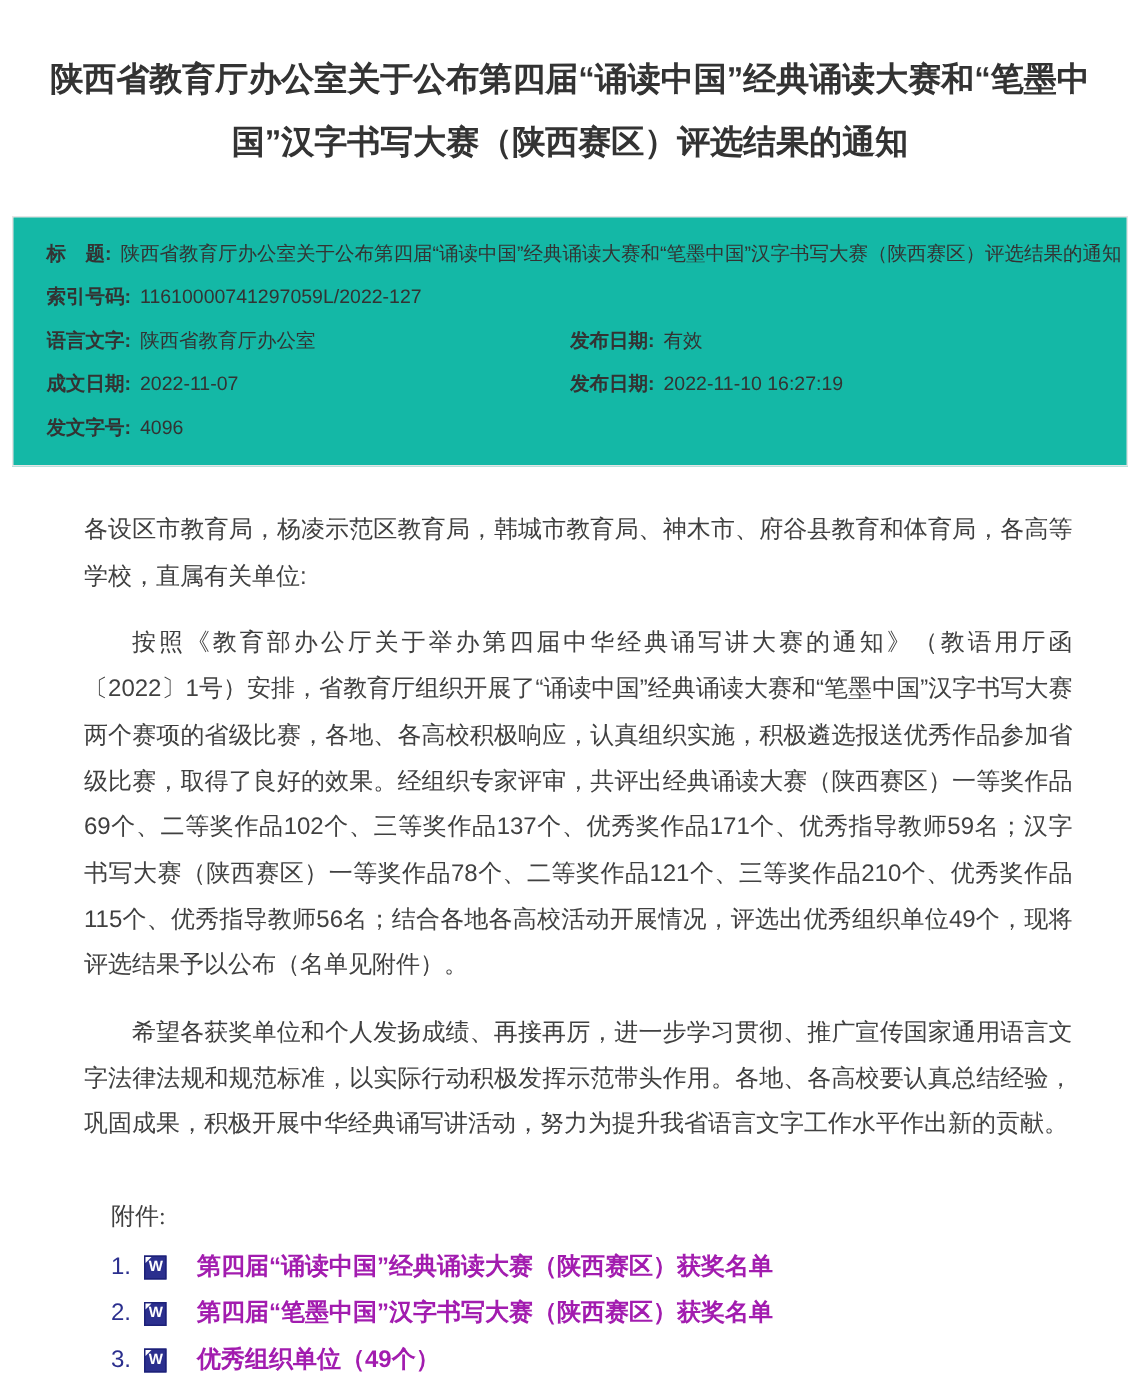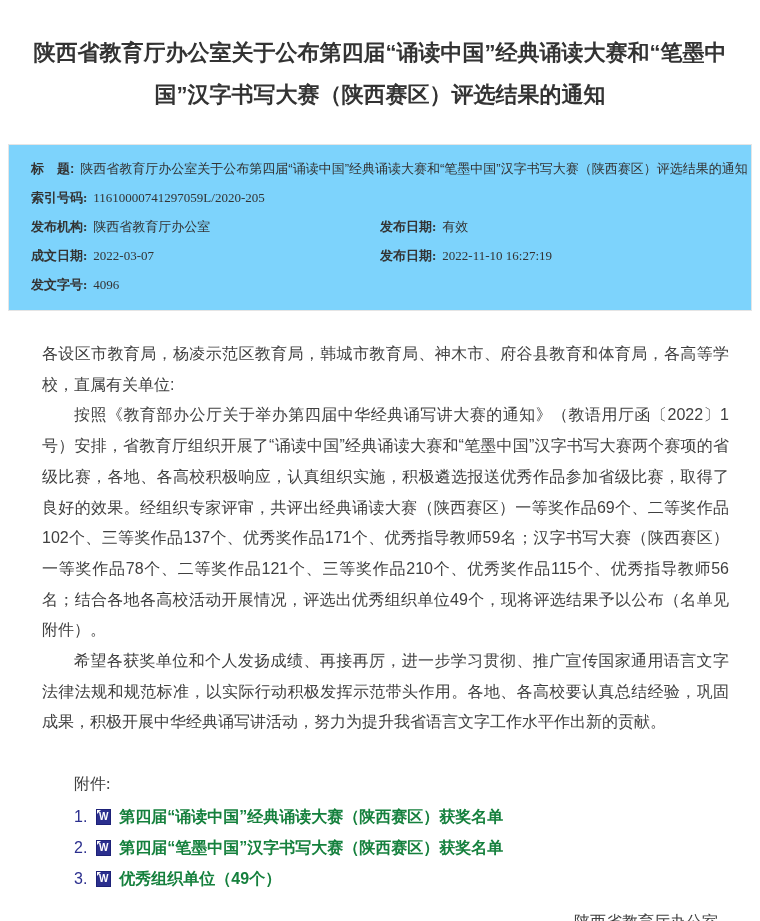--- a/index.html
+++ b/index.html
@@ -20,42 +20,42 @@
     font-size: 22px;
     line-height: 42px;
     font-weight: 700;
     text-align: center;
     color: #333333;
   }
 
   
   .meta-box {
     margin: 12px 8px 0;
-    background: #7dd3fc;
+    background: #14b8a6;
     border: 1px solid #e5e5e5;
     padding: 9px 0 11px;
     font-size: 13px;
     color: #333333;
   }
   .meta-row { display: flex; line-height: 29px; padding: 0 22px; }
   .meta-row.single { white-space: nowrap; overflow: hidden; }
   .meta-cell { display: flex; white-space: nowrap; overflow: hidden; }
-  .meta-row.two .meta-cell { flex: 0 0 50%; font-family: Liberation Serif, serif; }
+  .meta-row.two .meta-cell { flex: 0 0 50%; }
   .meta-label { font-weight: 700; color: #333333; margin-right: 6px; flex: 0 0 auto; }
   .meta-value { color: #333333; }
 
   
   .body-text {
     margin: 28px 31px 0 42px;
     font-size: 16px;
     line-height: 30.7px;
     text-align: justify;
     color: #404040;
   }
-  .body-text p { margin: 0; text-indent: 2em; }
+  .body-text p { margin: 14px; text-indent: 2em; }
   .body-text p.recipient { text-indent: 0; }
 
   
   .attachments {
     margin: 30px 31px 0 42px;
     font-size: 16px;
     line-height: 31px;
     color: #404040;
   }
   .attach-heading { text-indent: 2em; margin: 0 0 2px; font-family: Liberation Serif, serif; }
@@ -77,24 +77,25 @@
     flex: 0 0 auto;
   }
   .doc-icon::before {
     content: "";
     position: absolute;
     top: 0; left: 0;
     border-top: 4px solid #ffffff;
     border-right: 4px solid transparent;
   }
   .attach-link {
-    color: #15803d;
+    color: #a21caf;
     font-weight: 700;
     text-decoration: none;
     cursor: pointer;
+    margin-left: 12px;
   }
 
   
   .signature {
     margin: 12px 42px 0 0;
     text-align: right;
     font-size: 16px;
     line-height: 31px;
     color: #404040;
     padding-bottom: 14px;
@@ -109,37 +110,37 @@
   <h1 class="doc-title">陕西省教育厅办公室关于公布第四届“诵读中国”经典诵读大赛和“笔墨中国”汉字书写大赛（陕西赛区）评选结果的通知</h1>
 
   <div class="meta-box">
     <div class="meta-row single">
       <span class="meta-label">标　题:</span>
       <span class="meta-value">陕西省教育厅办公室关于公布第四届“诵读中国”经典诵读大赛和“笔墨中国”汉字书写大赛（陕西赛区）评选结果的通知</span>
     </div>
     <div class="meta-row two">
       <div class="meta-cell">
         <span class="meta-label">索引号码:</span>
-        <span class="meta-value">11610000741297059L/2020-205</span>
+        <span class="meta-value">11610000741297059L/2022-127</span>
       </div>
     </div>
     <div class="meta-row two">
       <div class="meta-cell">
-        <span class="meta-label">发布机构:</span>
+        <span class="meta-label">语言文字:</span>
         <span class="meta-value">陕西省教育厅办公室</span>
       </div>
       <div class="meta-cell">
         <span class="meta-label">发布日期:</span>
         <span class="meta-value">有效</span>
       </div>
     </div>
     <div class="meta-row two">
       <div class="meta-cell">
         <span class="meta-label">成文日期:</span>
-        <span class="meta-value">2022-03-07</span>
+        <span class="meta-value">2022-11-07</span>
       </div>
       <div class="meta-cell">
         <span class="meta-label">发布日期:</span>
         <span class="meta-value">2022-11-10 16:27:19</span>
       </div>
     </div>
     <div class="meta-row two">
       <div class="meta-cell">
         <span class="meta-label">发文字号:</span>
         <span class="meta-value">4096</span>

